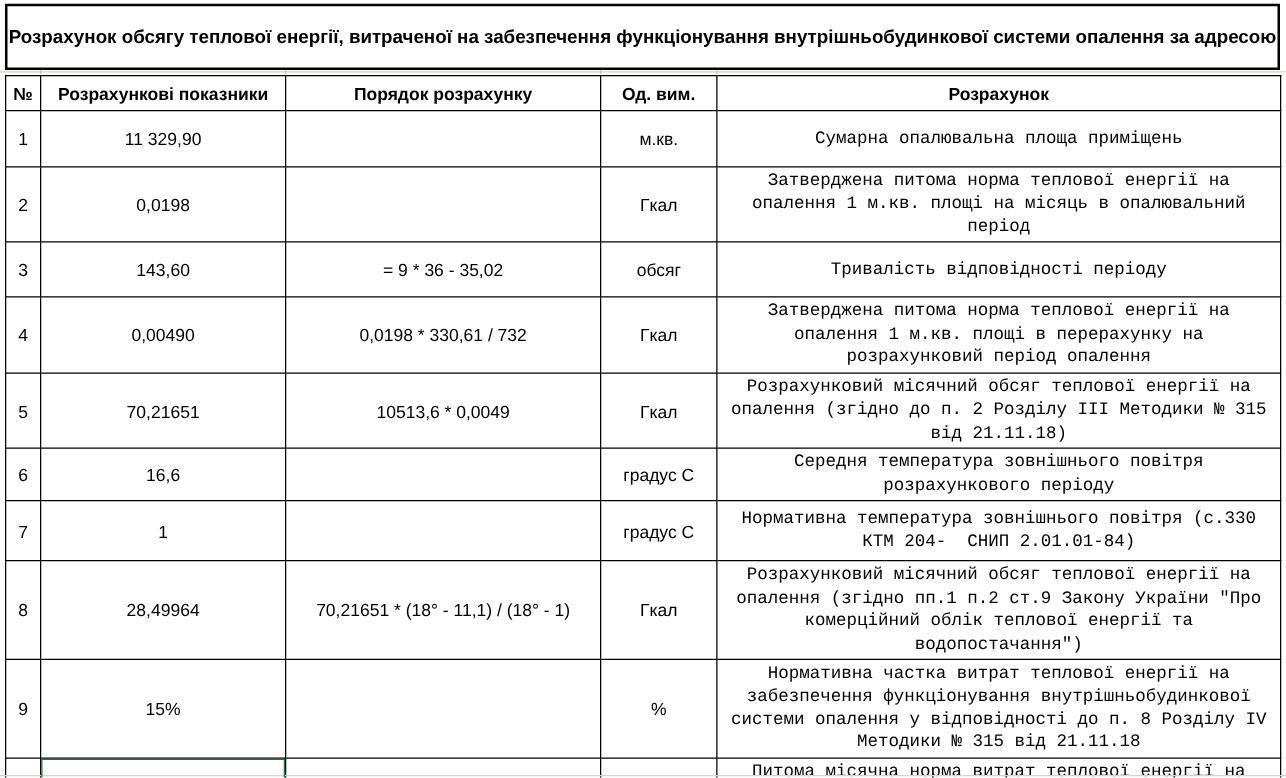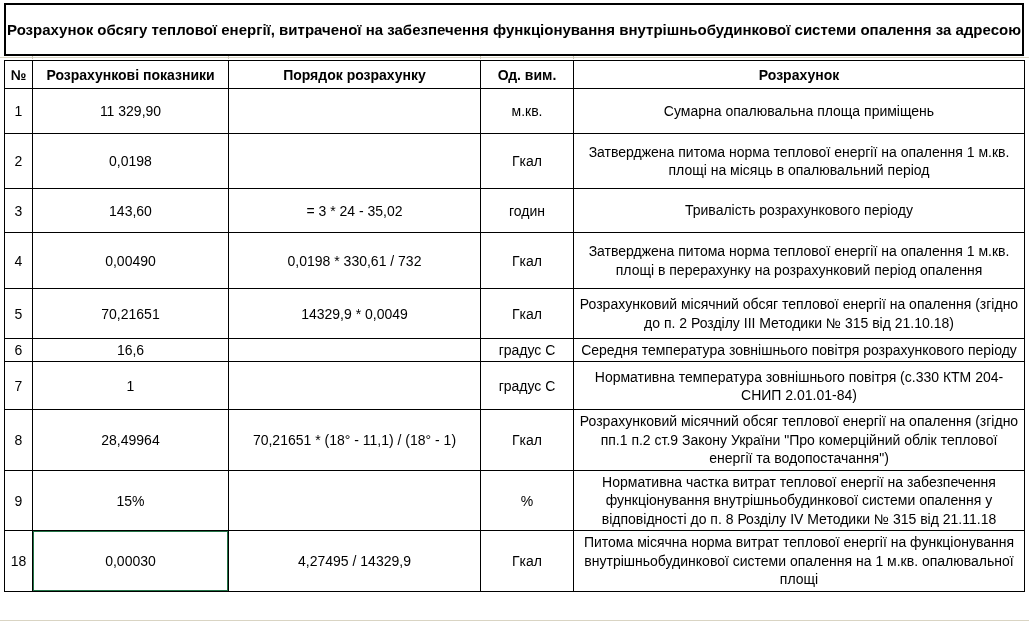--- a/index.html
+++ b/index.html
@@ -49,21 +49,21 @@
   tbody tr:nth-child(4)  { height: 56px; }
   tbody tr:nth-child(5)  { height: 50px; }
   tbody tr:nth-child(6)  { height: 22px; }
   tbody tr:nth-child(7)  { height: 48px; }
   tbody tr:nth-child(8)  { height: 49px; }
   tbody tr:nth-child(9)  { height: 56px; }
   tbody tr:nth-child(10) { height: 45px; }
   tbody tr:nth-child(11) { height: 55px; }
 
   td.c-exp {
-    font-size: 13px; line-height: 1.32; padding: 2px 7px;
+    font-size: 13px; line-height: 1.32; padding: 2px 7px; font-family: Liberation Mono, monospace;
   }
   td.c-exp span { white-space: pre-wrap; }
 
   
   td.selected { position: relative; }
   .sel {
     position: absolute; inset: -1px;
     border: 2px solid #217346;
     pointer-events: none; z-index: 5;
   }
@@ -112,37 +112,37 @@
           <tr>
     <td class="c-num"><span>2</span></td>
     <td class="c-val"><span>0,0198</span></td>
     <td class="c-for"><span></span></td>
     <td class="c-unit"><span>Гкал</span></td>
     <td class="c-exp"><span>Затверджена питома норма теплової енергії на опалення 1 м.кв. площі на місяць в опалювальний період</span></td>
   </tr>
           <tr>
     <td class="c-num"><span>3</span></td>
     <td class="c-val"><span>143,60</span></td>
-    <td class="c-for"><span>= 3 * 24 - 35,02</span></td>
-    <td class="c-unit"><span>годин</span></td>
-    <td class="c-exp"><span>Тривалість розрахункового періоду</span></td>
+    <td class="c-for"><span>= 9 * 36 - 35,02</span></td>
+    <td class="c-unit"><span>обсяг</span></td>
+    <td class="c-exp"><span>Тривалість відповідності періоду</span></td>
   </tr>
           <tr>
     <td class="c-num"><span>4</span></td>
     <td class="c-val"><span>0,00490</span></td>
     <td class="c-for"><span>0,0198 * 330,61 / 732</span></td>
     <td class="c-unit"><span>Гкал</span></td>
     <td class="c-exp"><span>Затверджена питома норма теплової енергії на опалення 1 м.кв. площі в перерахунку на розрахунковий період опалення</span></td>
   </tr>
           <tr>
     <td class="c-num"><span>5</span></td>
     <td class="c-val"><span>70,21651</span></td>
-    <td class="c-for"><span>14329,9 * 0,0049</span></td>
+    <td class="c-for"><span>10513,6 * 0,0049</span></td>
     <td class="c-unit"><span>Гкал</span></td>
-    <td class="c-exp"><span>Розрахунковий місячний обсяг теплової енергії на опалення (згідно до п. 2 Розділу III Методики № 315 від 21.10.18)</span></td>
+    <td class="c-exp"><span>Розрахунковий місячний обсяг теплової енергії на опалення (згідно до п. 2 Розділу III Методики № 315 від 21.11.18)</span></td>
   </tr>
           <tr>
     <td class="c-num"><span>6</span></td>
     <td class="c-val"><span>16,6</span></td>
     <td class="c-for"><span></span></td>
     <td class="c-unit"><span>градус С</span></td>
     <td class="c-exp"><span>Середня температура зовнішнього повітря розрахункового періоду</span></td>
   </tr>
           <tr>
     <td class="c-num"><span>7</span></td>

